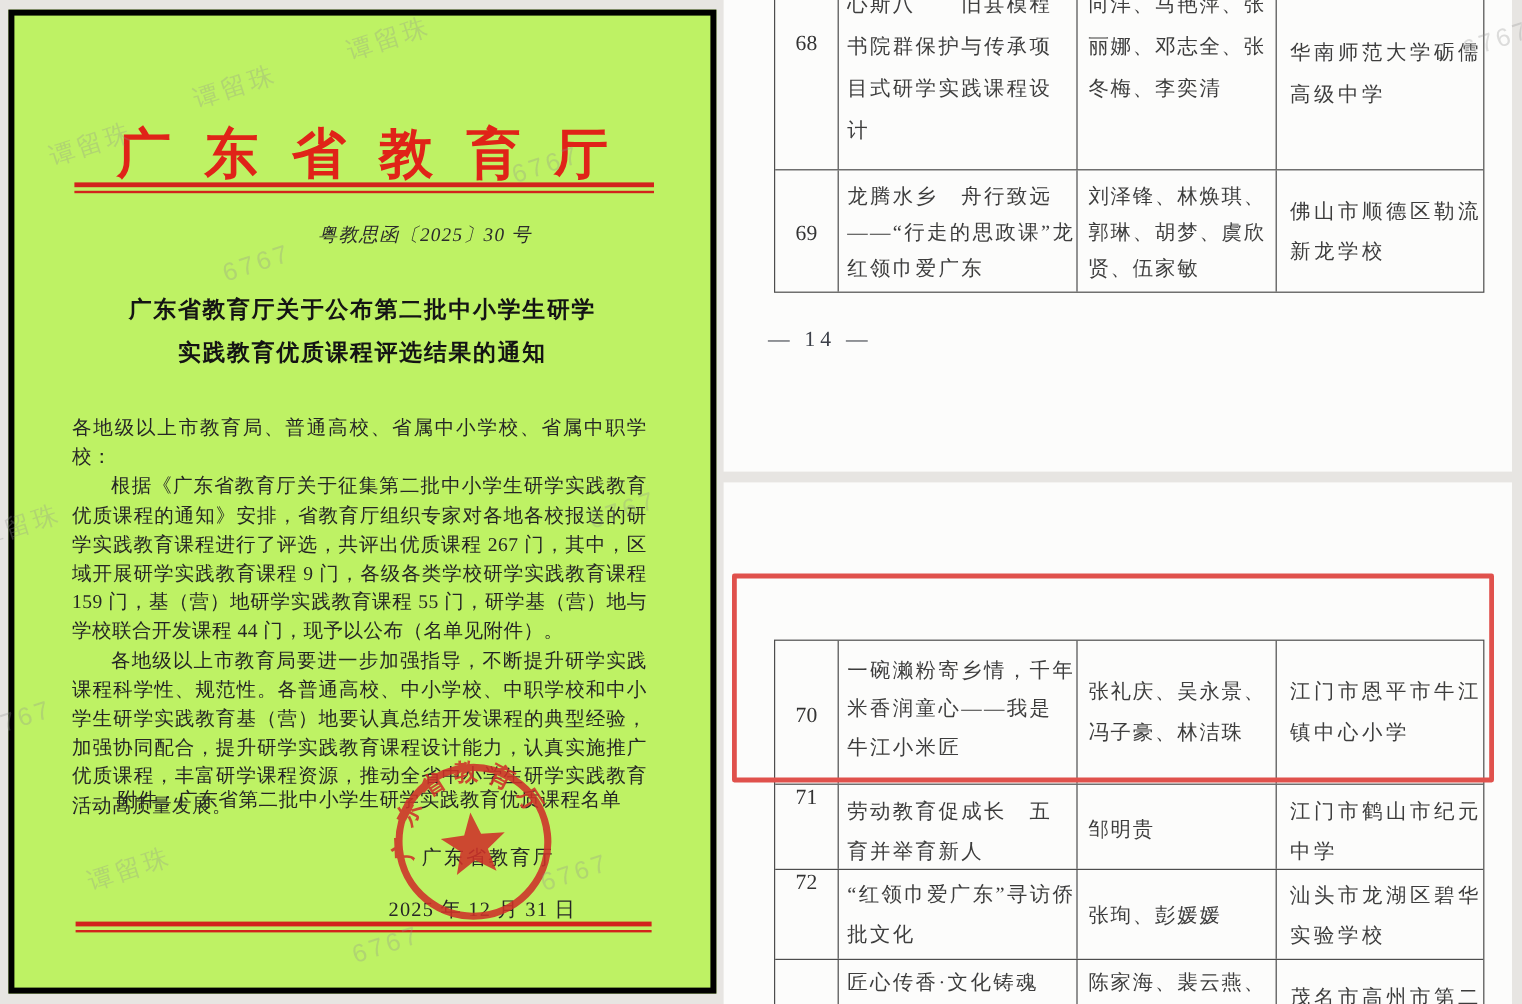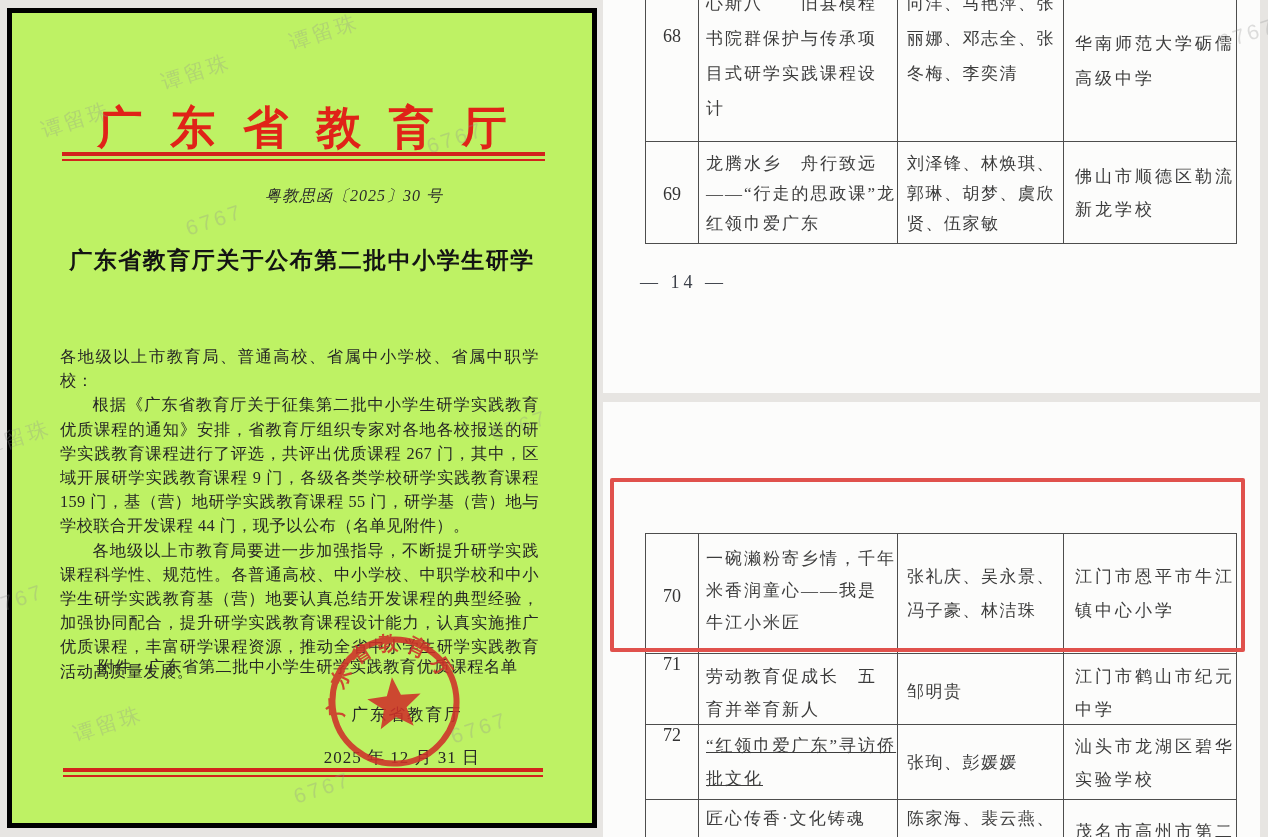--- a/index.html
+++ b/index.html
@@ -10,21 +10,21 @@
   
   .page-left{position:absolute;left:7px;top:8px;width:590px;height:820px;
              background:#bef264;border:5px solid #000000;box-sizing:border-box;overflow:hidden;}
   .agency{position:absolute;left:0;top:85px;width:100%;text-align:center;
           color:#e02318;font-weight:700;font-size:45px;letter-spacing:0.62em;text-indent:0.62em;
           white-space:nowrap;}
   .red-sep{position:absolute;left:50px;top:139px;width:483px;height:3px;
            border-top:4px solid #d2241c;border-bottom:2px solid #d2241c;}
   .doc-no{position:absolute;right:149px;top:173px;font-size:16px;color:#2b2b2b;letter-spacing:1px;white-space:nowrap;font-style:italic;}
   .doc-title{position:absolute;left:0;width:100%;text-align:center;color:#141414;
-             font-weight:700;font-size:23px;letter-spacing:1.5px;white-space:nowrap;}
+             font-weight:700;font-size:19px;letter-spacing:1.5px;white-space:nowrap;}
   .t1{top:232px;} .t2{top:268px;}
   .body-text{position:absolute;left:48px;top:332px;width:479px;font-size:16.3px;
              line-height:24.2px;color:#262626;text-align:justify;letter-spacing:0.4px;}
   .body-text p{margin:0;text-indent:2em;}
   .body-text p.salutation{text-indent:0;}
   .attach{position:absolute;left:86px;top:643px;font-size:16.3px;color:#262626;letter-spacing:0.5px;white-space:nowrap;}
   .signer{position:absolute;left:335px;top:691px;width:120px;text-align:center;
           font-size:16.5px;color:#262626;letter-spacing:2px;white-space:nowrap;}
   .sign-date{position:absolute;left:308px;top:733px;width:160px;text-align:right;
              font-size:17px;color:#262626;letter-spacing:1px;white-space:nowrap;}
@@ -62,39 +62,40 @@
   .r69 .cco,.r69 .cau{padding-top:7px;} .r69 .tline{line-height:30px;}
   .r69 .csc{padding-top:18px;} .r69 .csc .tline{line-height:33px;}
   .r69 .cno{padding-top:37px;line-height:30px;}
 
   .r70{height:119px;} .r71{height:71px;} .r72{height:75px;} .r73{height:64px;}
   .r70 .cco{padding-top:9px;} .r70 .tline{line-height:32px;}
   .r70 .cau,.r70 .csc{padding-top:26px;} .r70 .cau .tline,.r70 .csc .tline{line-height:34px;}
   .r70 .cno{padding-top:45px;line-height:34px;}
   .r71 .cco,.r71 .csc{padding-top:6px;} .r71 .tline{line-height:33px;}
   .r71 .cau{padding-top:21px;}
-  .r72 .cco{padding-top:4px;text-decoration:underline;} .r72 .tline{line-height:33px;}
+  .r72 .cco{padding-top:4px;} .r72 .tline{line-height:33px;}
   .r72 .cau{padding-top:21px;} .r72 .csc{padding-top:5px;}
   .r73 .cco,.r73 .cau{padding-top:2px;} .r73 .tline{line-height:33px;}
   .r73 .csc{padding-top:15px;}
 
   
   .wm{position:absolute;color:rgba(145,145,145,0.30);font-family:"Liberation Sans","DejaVu Sans",sans-serif;
       font-size:21px;letter-spacing:3px;transform:rotate(-18deg);white-space:nowrap;z-index:9;pointer-events:none;}
 </style>
 </head>
 <body>
 
 <div class="stage">
 
   <div class="page-left">
     <div class="agency">广东省教育厅</div>
     <div class="red-sep"></div>
     <div class="doc-no">粤教思函〔2025〕30 号</div>
     <div class="doc-title t1">广东省教育厅关于公布第二批中小学生研学</div>
+    <div class="doc-title t2">实践教育优质课程评选结果的通知</div>
 
     <div class="body-text">
       <p class="salutation">各地级以上市教育局、普通高校、省属中小学校、省属中职学校：</p>
       <p>根据《广东省教育厅关于征集第二批中小学生研学实践教育优质课程的通知》安排，省教育厅组织专家对各地各校报送的研学实践教育课程进行了评选，共评出优质课程 267 门，其中，区域开展研学实践教育课程 9 门，各级各类学校研学实践教育课程 159 门，基（营）地研学实践教育课程 55 门，研学基（营）地与学校联合开发课程 44 门，现予以公布（名单见附件）。</p>
       <p>各地级以上市教育局要进一步加强指导，不断提升研学实践课程科学性、规范性。各普通高校、中小学校、中职学校和中小学生研学实践教育基（营）地要认真总结开发课程的典型经验，加强协同配合，提升研学实践教育课程设计能力，认真实施推广优质课程，丰富研学课程资源，推动全省中小学生研学实践教育活动高质量发展。</p>
     </div>
 
     <div class="attach">附件：广东省第二批中小学生研学实践教育优质课程名单</div>
     <div class="signer">广东省教育厅</div>
     <div class="sign-date">2025 年 12 月 31 日</div>

